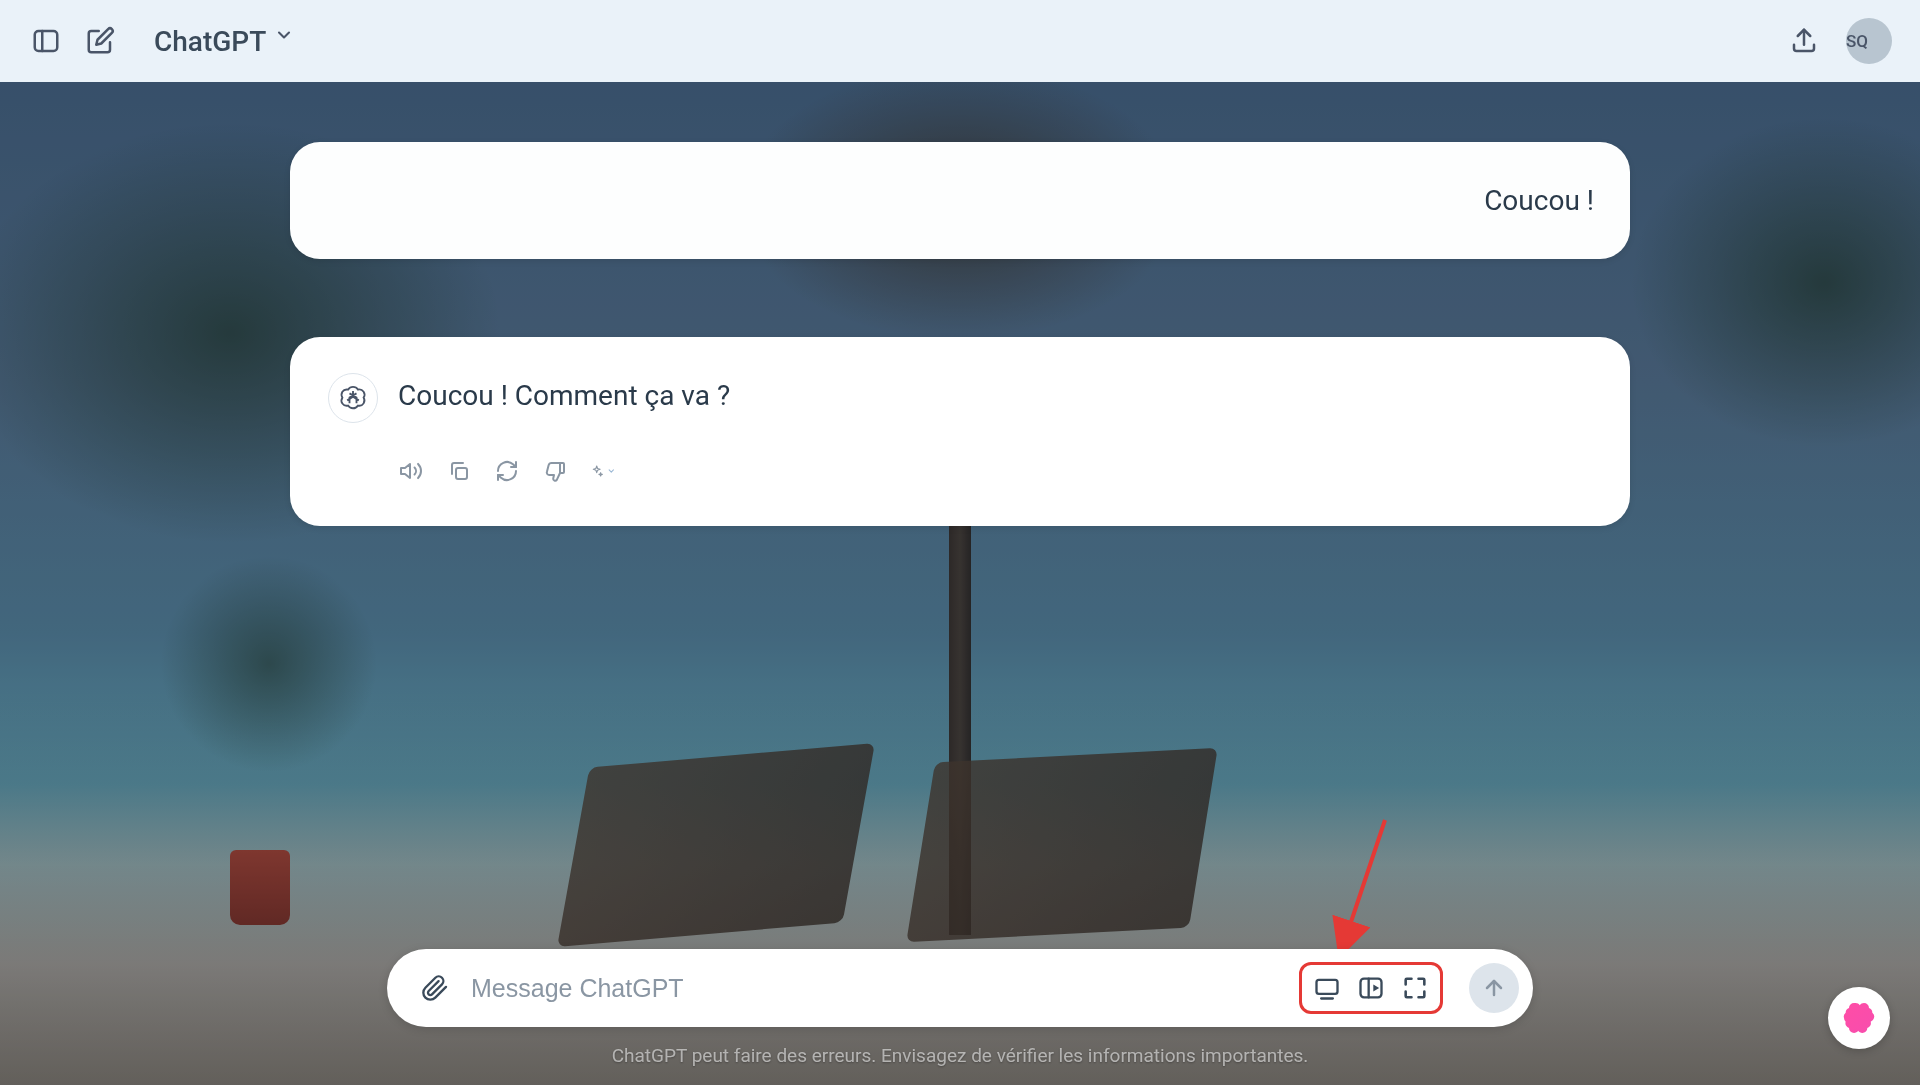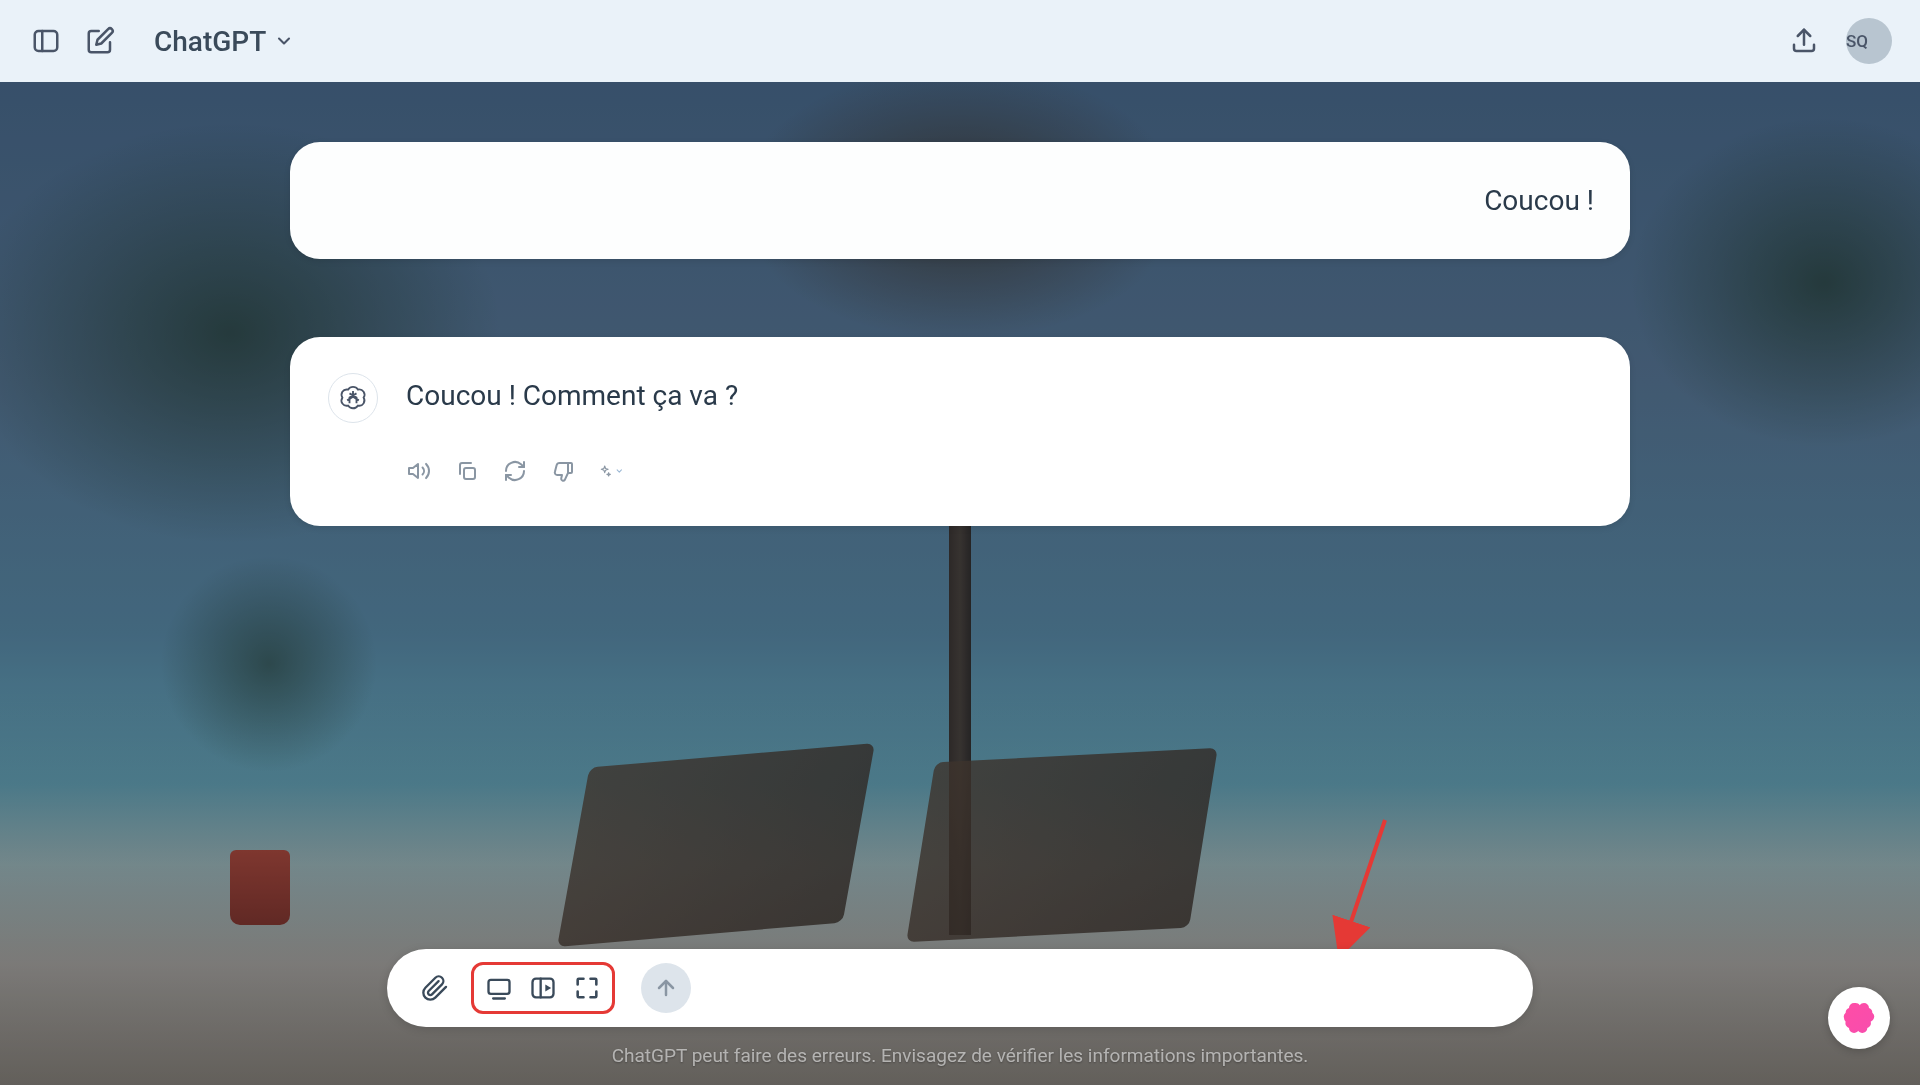--- a/index.html
+++ b/index.html
@@ -30,21 +30,21 @@
     width: 36px;
     height: 36px;
     display: flex;
     align-items: center;
     justify-content: center;
     cursor: pointer;
     color: #4a5568;
   }
   .title-group {
     display: flex;
-    align-items: center;
+    align-items: flex-start;
     gap: 8px;
     cursor: pointer;
     margin-left: 18px;
   }
   .title {
     font-size: 28px;
     font-weight: 500;
     color: #3a4a5a;
   }
   .header-right {
@@ -140,21 +140,21 @@
   }
   .msg-user-text {
     font-size: 28px;
     color: #2a3a4a;
   }
   .msg-assistant {
     background: #ffffff;
     border-radius: 30px;
     padding: 34px 64px 42px 38px;
     display: flex;
-    gap: 28px;
+    gap: 20px;
     align-items: flex-start;
     box-shadow: 0 2px 6px rgba(0,0,0,0.1);
   }
   .assistant-avatar {
     width: 50px;
     height: 50px;
     border-radius: 50%;
     border: 1px solid #dde4eb;
     display: flex;
     align-items: center;
@@ -382,20 +382,21 @@
       </defs>
     <line x1="55" y1="5" x2="15" y2="125" stroke="#e53935" stroke-width="4" marker-end="url(#ah)"></line>
   </svg>
 
   <div class="input-bar">
     <div class="icon-btn" style="color:#3a4a5a">
       <svg width="28" height="28" viewBox="0 0 24 24" fill="none" stroke="currentColor" stroke-width="2" stroke-linecap="round" stroke-linejoin="round">
           <path d="M21.44 11.05 12.25 20.24a6 6 0 0 1-8.49-8.49l8.57-8.57a4 4 0 1 1 5.66 5.66L9.41 17.41a2 2 0 0 1-2.83-2.83l8.49-8.48"></path>
         </svg>
     </div>
+    <input class="input-field" placeholder="Message ChatGPT" style="">
     <div class="tool-box">
       <div class="tool-icon">
         <svg width="28" height="28" viewBox="0 0 24 24" fill="none" stroke="currentColor" stroke-width="2" stroke-linecap="round" stroke-linejoin="round">
             <rect x="3" y="5" width="18" height="12" rx="2"></rect>
             <line x1="7" y1="21" x2="17" y2="21"></line>
           </svg>
       </div>
       <div class="tool-icon">
         <svg width="28" height="28" viewBox="0 0 24 24" fill="none" stroke="currentColor" stroke-width="2" stroke-linecap="round" stroke-linejoin="round">
             <rect x="3" y="4" width="18" height="16" rx="3"></rect>

